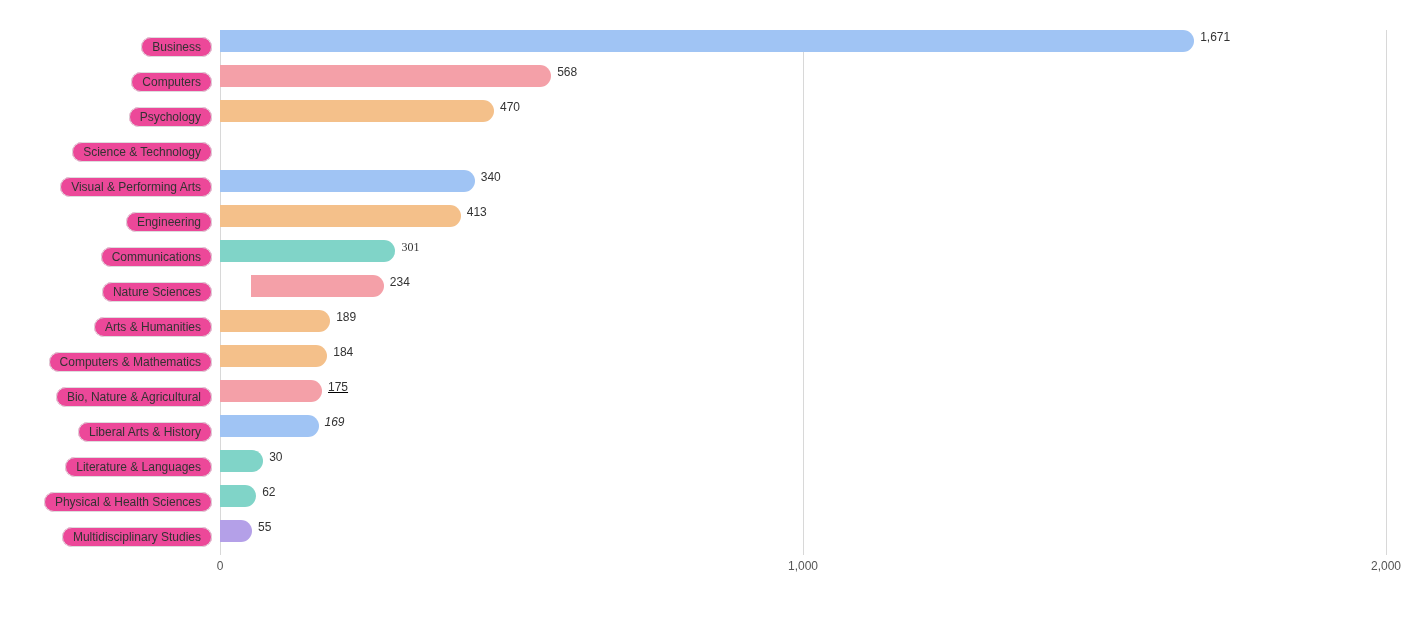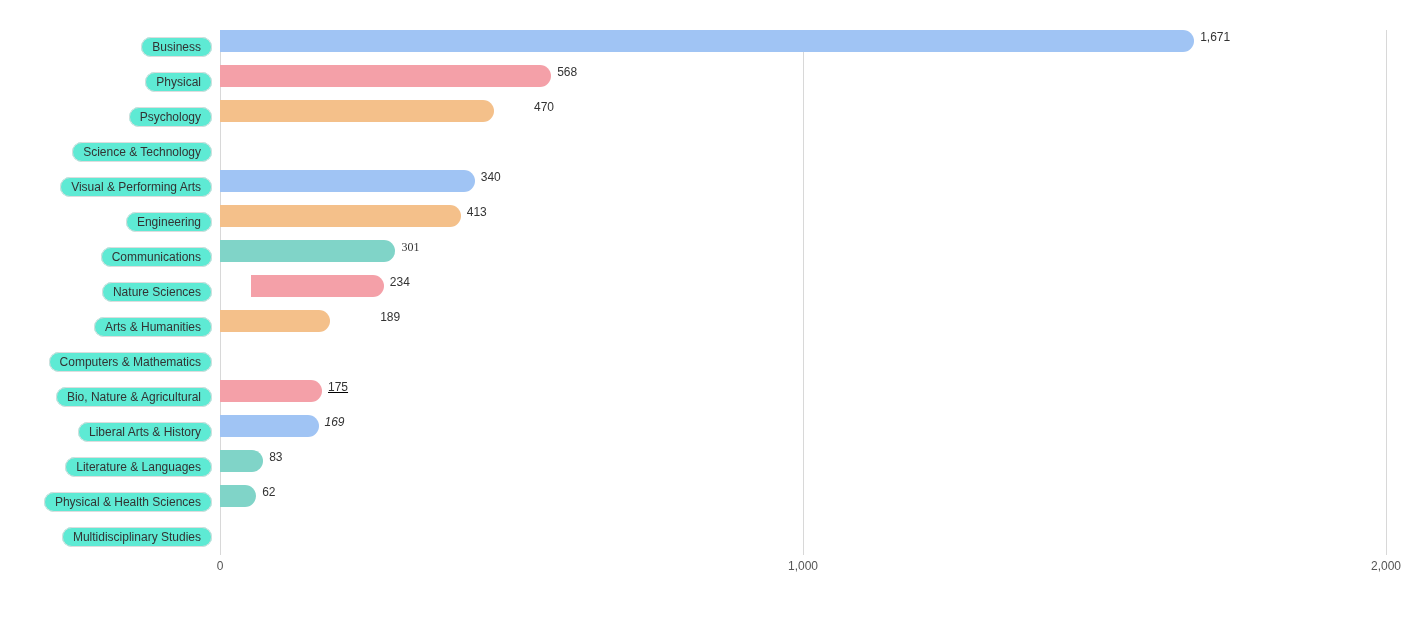--- a/index.html
+++ b/index.html
@@ -85,21 +85,21 @@
       transform: translateX(-50%);
     }
     
     .color-pink { background: #f4a0a8; }
     .color-orange { background: #f4c08a; }
     .color-blue { background: #a0c4f4; }
     .color-teal { background: #80d4c8; }
     .color-lavender { background: #b4a0e8; }
     
     .label-pill {
-      background: #5eead4;
+      background: #ec4899;
       border-radius: 12px;
       padding: 2px 10px;
       font-size: 12px;
       color: #333;
       white-space: nowrap;
       border: 1px solid #ddd;
     }
   </style>
 </head>
 <body>
@@ -111,29 +111,29 @@
   <div class="chart-area" id="chart-area" style="position: relative;">
 
   <div class="bar-row">
         <div class="bar-label"><span class="label-pill">Business</span></div>
         <div class="bar-track" style="position: relative; z-index: 1;">
           <div class="bar-fill color-blue" style="width: 83.55%;"></div>
           <span class="bar-value">1,671</span>
         </div>
       </div>
       <div class="bar-row">
-        <div class="bar-label"><span class="label-pill">Physical</span></div>
+        <div class="bar-label"><span class="label-pill">Computers</span></div>
         <div class="bar-track" style="position: relative; z-index: 1;">
           <div class="bar-fill color-pink" style="width: 28.4%;"></div>
           <span class="bar-value">568</span>
         </div>
       </div>
       <div class="bar-row">
         <div class="bar-label"><span class="label-pill">Psychology</span></div>
-        <div class="bar-track" style="position: relative; z-index: 1; gap: 34px;">
+        <div class="bar-track" style="position: relative; z-index: 1;">
           <div class="bar-fill color-orange" style="width: 23.5%;"></div>
           <span class="bar-value">470</span>
         </div>
       </div>
       <div class="bar-row">
         <div class="bar-label"><span class="label-pill">Science &amp; Technology</span></div>
       </div>
       <div class="bar-row">
         <div class="bar-label"><span class="label-pill">Visual &amp; Performing Arts</span></div>
         <div class="bar-track" style="position: relative; z-index: 1;">
@@ -157,58 +157,66 @@
       </div>
       <div class="bar-row">
         <div class="bar-label"><span class="label-pill">Nature Sciences</span></div>
         <div class="bar-track" style="position: relative; z-index: 1; padding-left: 31px;">
           <div class="bar-fill color-pink" style="width: 11.7%;"></div>
           <span class="bar-value">234</span>
         </div>
       </div>
       <div class="bar-row">
         <div class="bar-label"><span class="label-pill">Arts &amp; Humanities</span></div>
-        <div class="bar-track" style="position: relative; z-index: 1; gap: 44px;">
+        <div class="bar-track" style="position: relative; z-index: 1;">
           <div class="bar-fill color-orange" style="width: 9.45%;"></div>
           <span class="bar-value">189</span>
         </div>
       </div>
       <div class="bar-row">
         <div class="bar-label"><span class="label-pill">Computers &amp; Mathematics</span></div>
+        <div class="bar-track" style="position: relative; z-index: 1;">
+          <div class="bar-fill color-orange" style="width: 9.2%;"></div>
+          <span class="bar-value">184</span>
+        </div>
       </div>
       <div class="bar-row">
         <div class="bar-label"><span class="label-pill">Bio, Nature &amp; Agricultural</span></div>
         <div class="bar-track" style="position: relative; z-index: 1; text-decoration: underline;">
           <div class="bar-fill color-pink" style="width: 8.75%;"></div>
           <span class="bar-value">175</span>
         </div>
       </div>
       <div class="bar-row">
         <div class="bar-label"><span class="label-pill">Liberal Arts &amp; History</span></div>
         <div class="bar-track" style="position: relative; z-index: 1; font-style: italic;">
           <div class="bar-fill color-blue" style="width: 8.45%;"></div>
           <span class="bar-value">169</span>
         </div>
       </div>
       <div class="bar-row">
         <div class="bar-label"><span class="label-pill">Literature &amp; Languages</span></div>
         <div class="bar-track" style="position: relative; z-index: 1;">
           <div class="bar-fill color-teal" style="width: 3.7%;"></div>
-          <span class="bar-value">83</span>
+          <span class="bar-value">30</span>
         </div>
       </div>
       <div class="bar-row">
         <div class="bar-label"><span class="label-pill">Physical &amp; Health Sciences</span></div>
         <div class="bar-track" style="position: relative; z-index: 1;">
           <div class="bar-fill color-teal" style="width: 3.1%;"></div>
           <span class="bar-value">62</span>
         </div>
       </div>
       <div class="bar-row">
         <div class="bar-label"><span class="label-pill">Multidisciplinary Studies</span></div>
+        <div class="bar-track" style="position: relative; z-index: 1;">
+          <div class="bar-fill color-lavender" style="width: 2.75%;"></div>
+          <span class="bar-value">55</span>
+        </div>
       </div>
       <div style="position: absolute; inset: 0px 0px 0px 200px; pointer-events: none; z-index: 0;">
         <div style="position: absolute; left: 0%; top: 0px; bottom: 0px; width: 1px; background: rgb(216, 216, 216);"></div>
         <div style="position: absolute; left: 50%; top: 0px; bottom: 0px; width: 1px; background: rgb(216, 216, 216);"></div>
         <div style="position: absolute; left: 100%; top: 0px; bottom: 0px; width: 1px; background: rgb(216, 216, 216);"></div>
       </div>
     </div>
 
   <div class="x-axis" id="x-axis">
 

